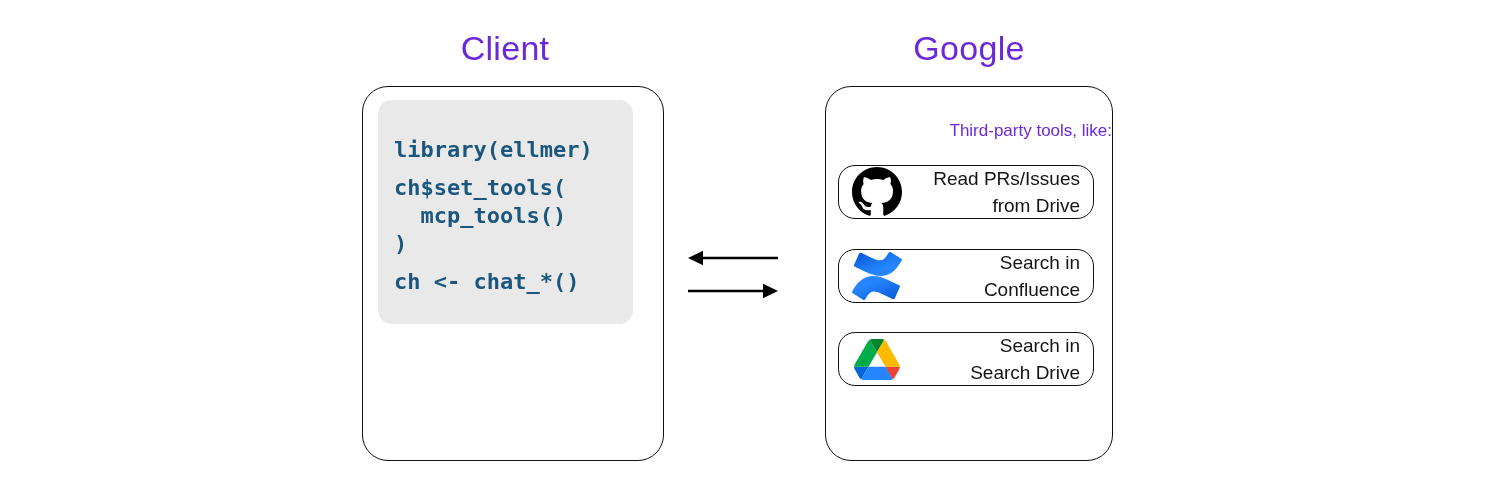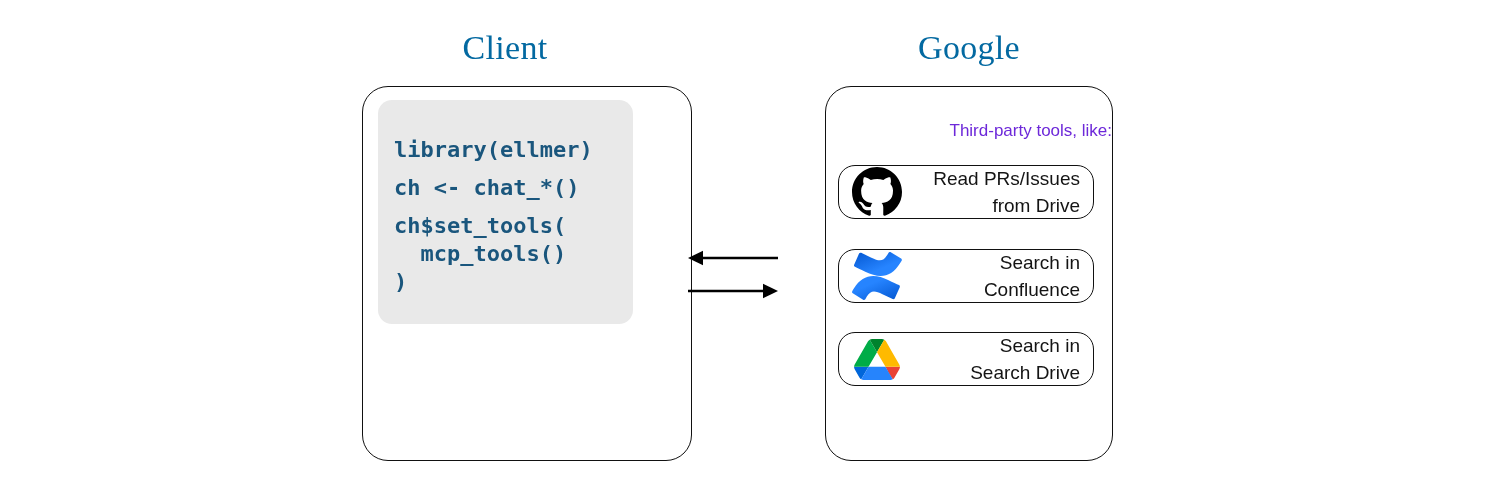--- a/index.html
+++ b/index.html
@@ -13,36 +13,35 @@
     background: #ffffff;
     overflow: hidden;
   }
 
   .diagram-title {
     position: absolute;
     top: 30px;
     font-size: 34px;
     line-height: 36px;
     text-align: center;
-    color: #0369a1;
+    color: #6d28d9;
     letter-spacing: 0.3px;
-    font-family: Liberation Serif, serif;
   }
   .client-title { left: 362px; width: 286px; }
   .server-title { left: 825px; width: 288px; }
 
   .box {
     position: absolute;
     top: 86px;
     height: 375px;
     background: #ffffff;
     border: 1.5px solid #111111;
     border-radius: 26px;
   }
-  .client-box { left: 362px; width: 330px; }
+  .client-box { left: 362px; width: 302px; }
   .server-box { left: 825px; width: 288px; }
 
   .code-block {
     position: absolute;
     left: 15px;
     top: 13px;
     width: 255px;
     height: 224px;
     background: #e9e9e9;
     border-radius: 14px;
@@ -120,24 +119,24 @@
 <body>
 
 <div class="canvas">
 
   <div class="diagram-title client-title">Client</div>
   <div class="diagram-title server-title">Google</div>
 
   <div class="box client-box">
     <div class="code-block">
       <div class="code-stmt">library(ellmer)</div>
-      <div class="code-stmt">ch &lt;- chat_*()</div>
       <div class="code-stmt">ch$set_tools(
   mcp_tools()
 )</div>
+      <div class="code-stmt">ch &lt;- chat_*()</div>
     </div>
   </div>
 
   <div class="arrows">
     <svg width="110" height="62" viewBox="0 0 110 62">
       <g>
         <line x1="21" y1="19" x2="98" y2="19"></line>
         <polygon points="8,19 23,11.8 23,26.2"></polygon>
       </g>
       <g>

